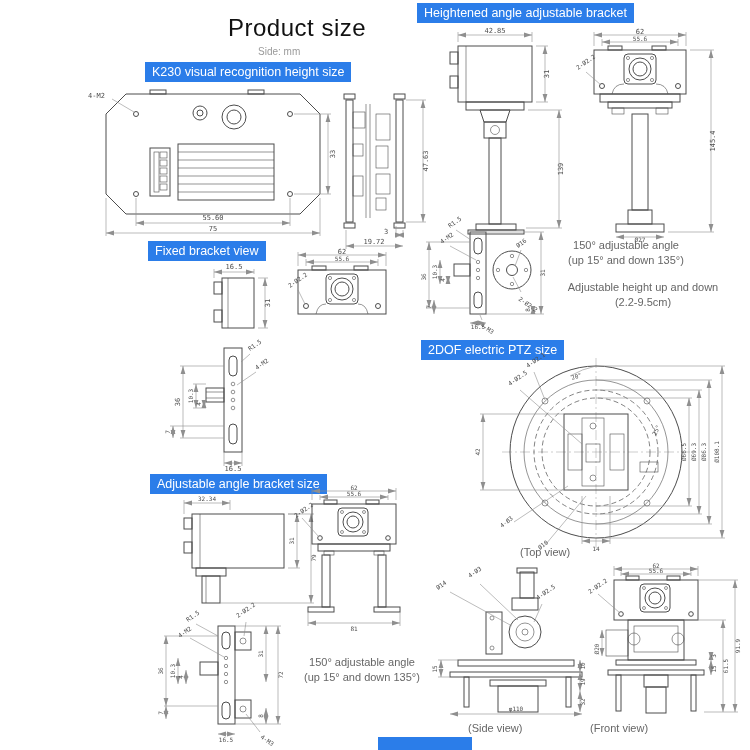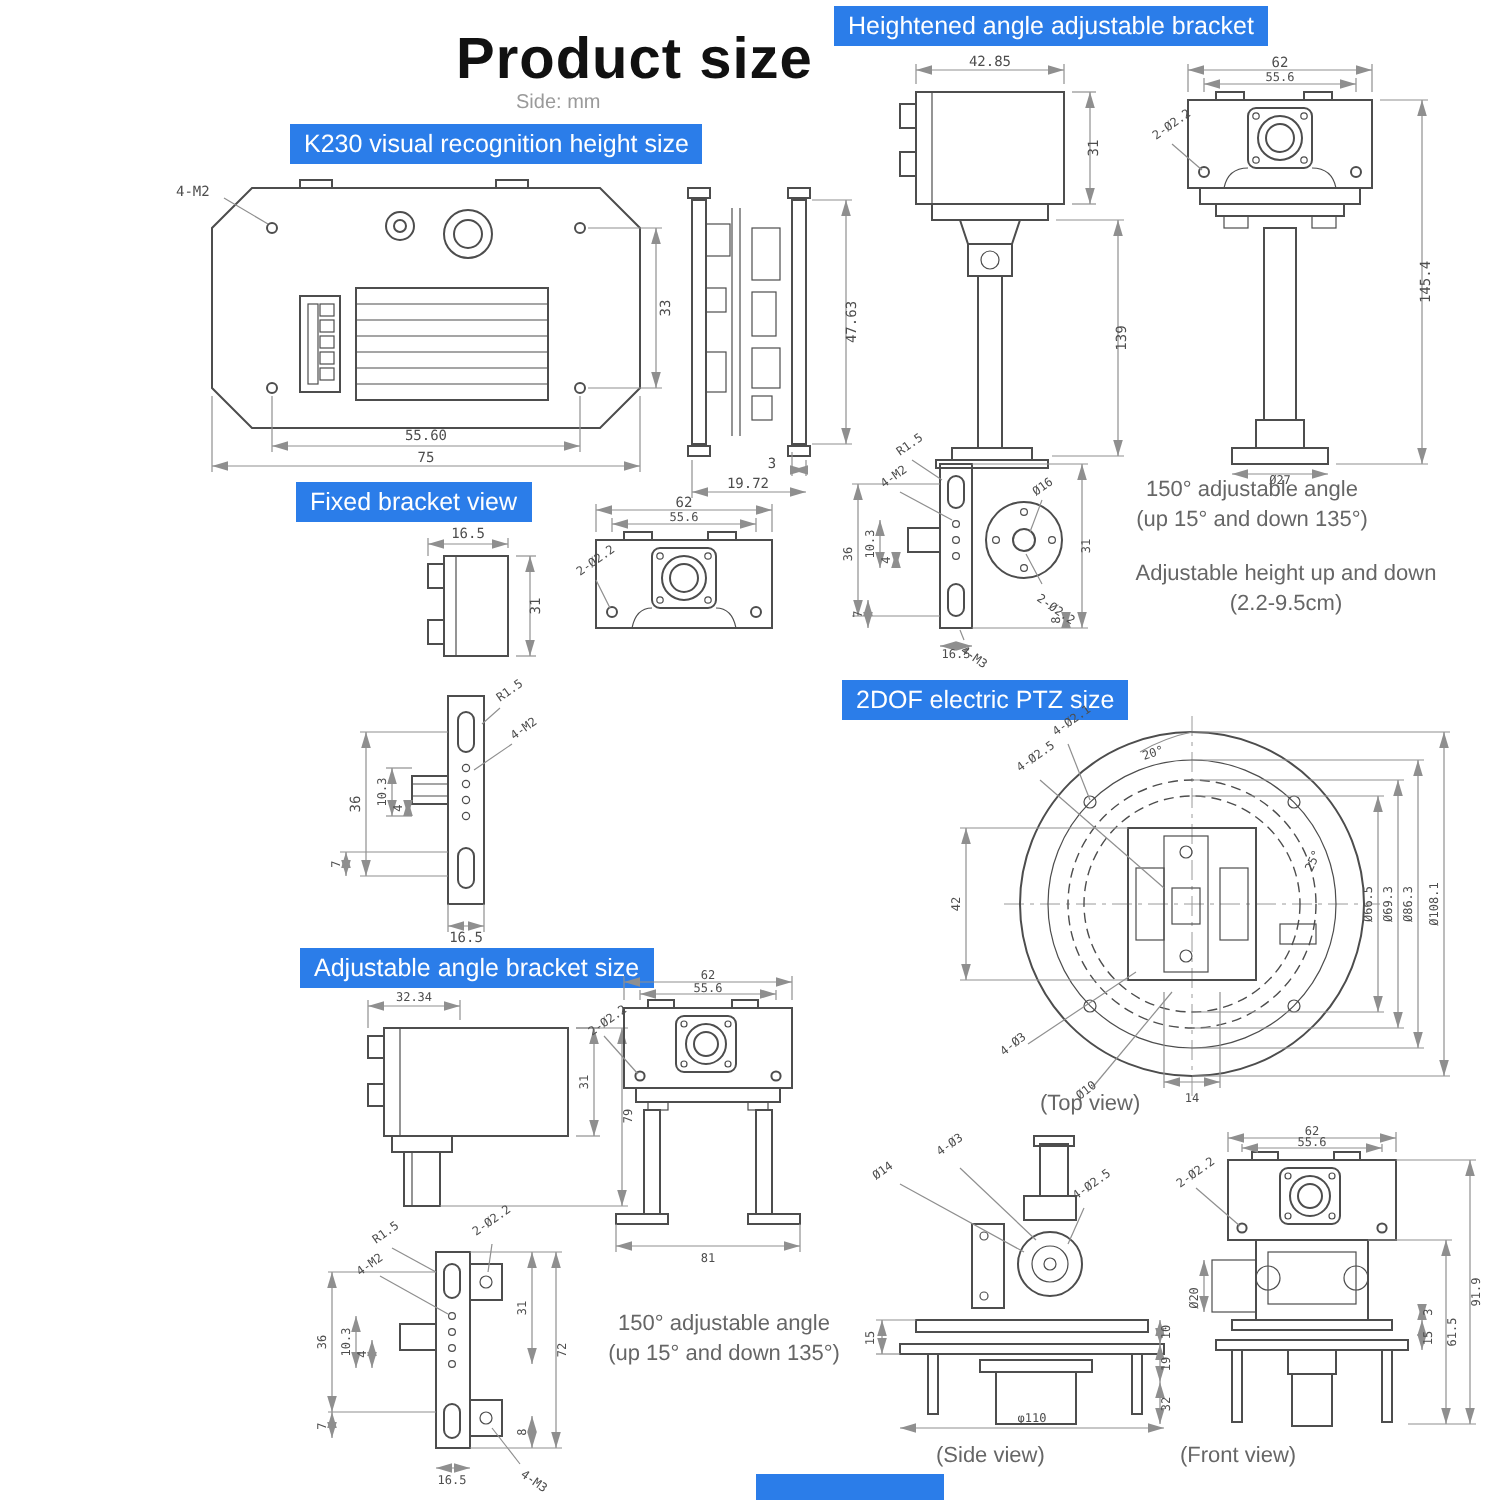--- a/index.html
+++ b/index.html
@@ -1,18 +1,18 @@
 <!DOCTYPE html>
 <html><head>
 <meta charset="utf-8">
 <style>
   *{margin:0;padding:0;box-sizing:border-box}
   html,body{width:750px;height:750px}
   body{position:relative;background:#ffffff;font-family:"Liberation Sans",sans-serif;overflow:hidden}
-  .title{position:absolute;font-size:29px;font-weight:700;color:#111;letter-spacing:.5px}
+  .title{position:absolute;font-size:24px;font-weight:400;color:#111;letter-spacing:.5px}
   .unit{position:absolute;font-size:10px;color:#9a9a9a}
   .chip{position:absolute;background:#2b7de9;color:#fff;font-size:12.5px;line-height:16px;padding:2px 7px;white-space:nowrap}
   .note{position:absolute;font-size:11px;color:#666;text-align:center;line-height:1.35}
   .cap{position:absolute;font-size:11px;color:#666;text-align:left}
   .bar{position:absolute;background:#2b7de9}
   svg{position:absolute;overflow:visible}
   svg .o{fill:none;stroke:#4d4d4d;stroke-width:1}
   svg .t{fill:none;stroke:#4d4d4d;stroke-width:.6}
   svg .d{fill:none;stroke:#8f8f8f;stroke-width:.6}
   svg .dl{fill:none;stroke:#8f8f8f;stroke-width:.6;marker-start:url(#ar);marker-end:url(#ar)}

